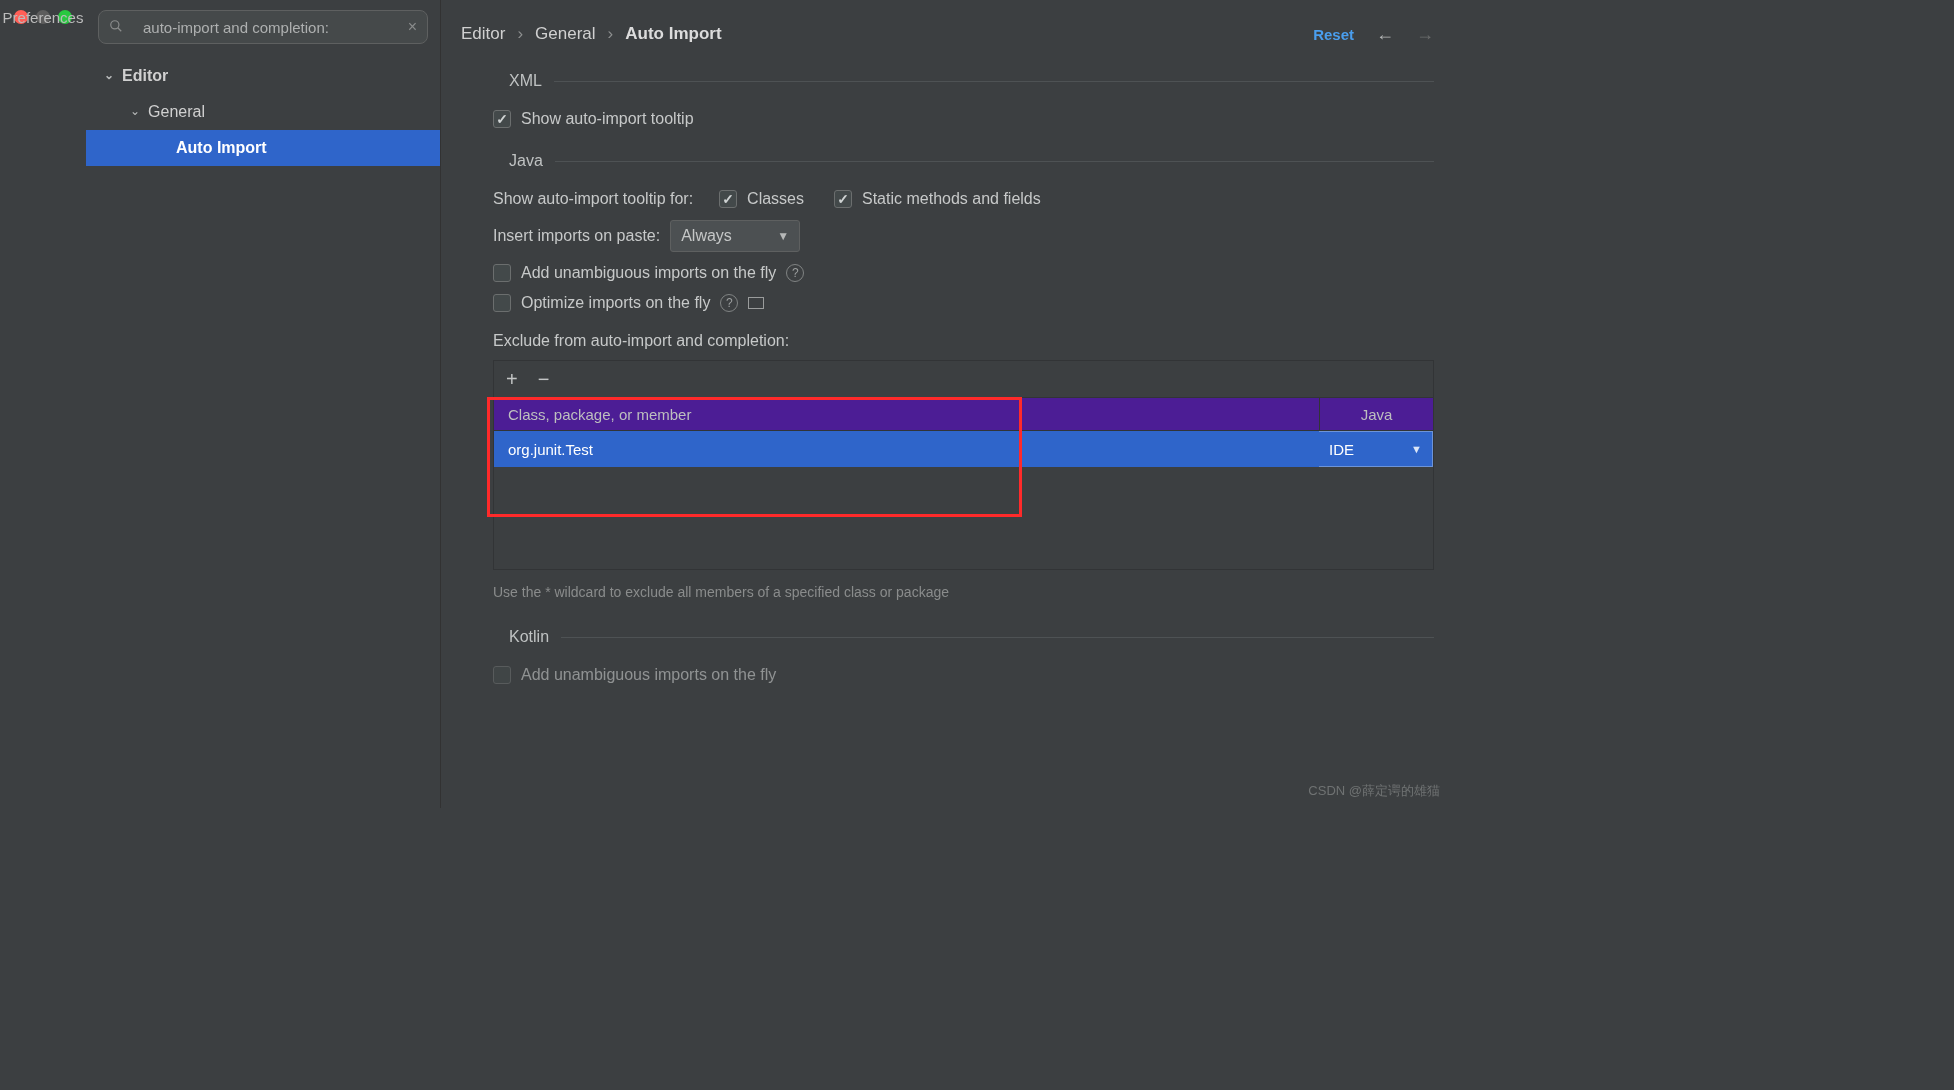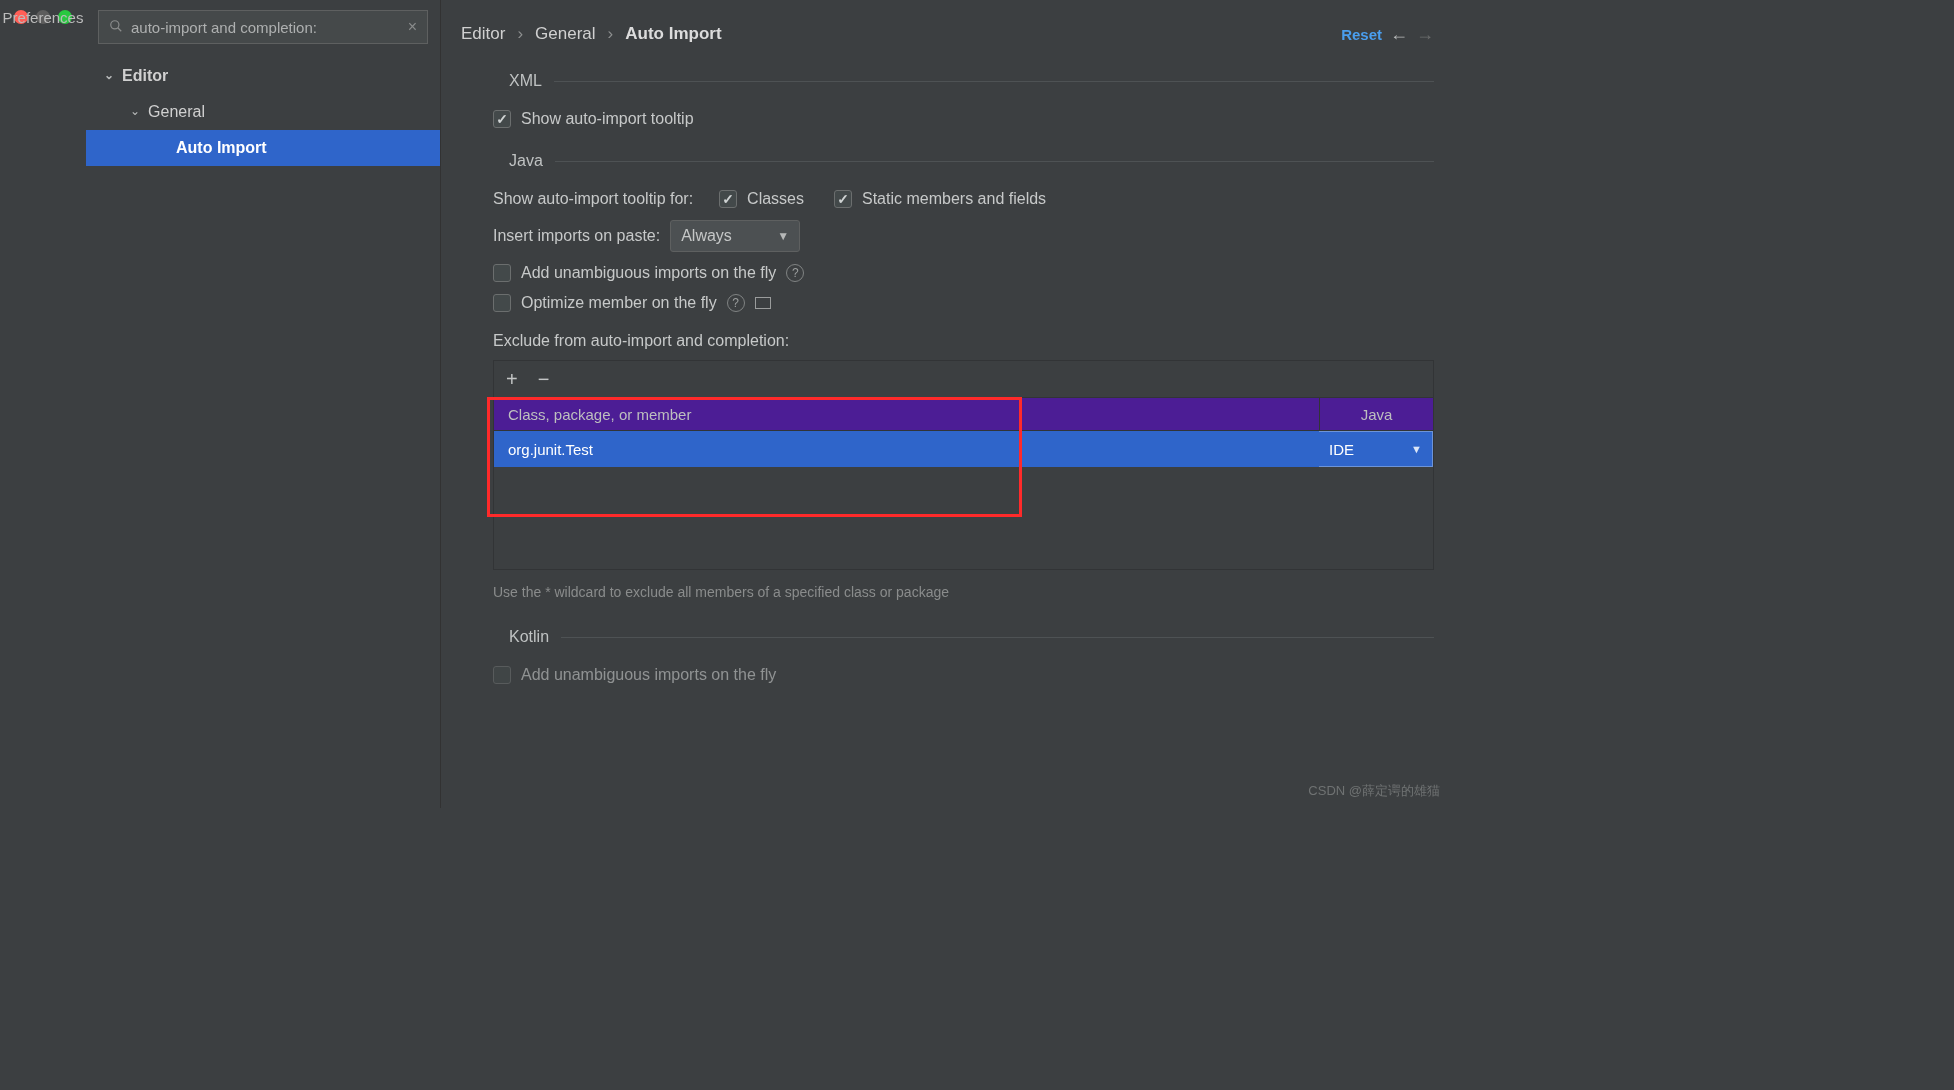--- a/index.html
+++ b/index.html
@@ -18,41 +18,41 @@
   .traffic { display:flex; gap:8px; align-items:center;}
   .tl-btn { width:14px; height:14px; border-radius:50%; }
   .tl-close{ background:#ff5f57;}
   .tl-min{ background:#5d5d5d;}
   .tl-max{ background:#28c840;}
   .title-text{ position:absolute; left:0; right:0; text-align:center; color:#bcbcbc; font-size:15px;}
   .body { display:flex; flex:1; min-height:0;}
   .sidebar { width:355px; background:#3c3f41; border-right:1px solid #323232; display:flex; flex-direction:column;}
   .search-wrap{ padding:10px 12px;}
   .search{
-    display:flex; align-items:center; gap:8px;
-    border:1px solid #5e6060; border-radius:0; height:34px; padding:0 10px;
+    display:flex; align-items:center; gap:20px;
+    border:1px solid #5e6060; border-radius:8px; height:34px; padding:0 10px;
     background:#45494a; color:#bbbbbb;
   }
   .search .mag{ color:#8a8c8c; font-size:15px;}
   .search .txt{ flex:1; color:#aeb0b0; white-space:nowrap; overflow:hidden;}
   .search .x{ color:#8a8c8c; cursor:pointer; font-size:16px;}
   .tree{ padding-top:4px; font-size:16px;}
   .tree-item{ display:flex; align-items:center; height:36px; padding-left:18px; cursor:pointer; color:#d0d0d0;}
   .tree-caret{ margin-right:8px; color:#b9bbbb; font-size:12px; transform:translateY(-1px);}
   .tree-l1{ font-weight:700;}
   .tree-l2{ padding-left:44px; font-weight:400;}
   .tree-l3{ padding-left:90px; font-weight:400;}
   .tree-selected{ background:#2f65ca; color:#ffffff; font-weight:600;}
   .main{ flex:1; min-width:0; overflow:auto; padding: 14px 20px 0 20px;}
   .main-header{ display:flex; align-items:center; justify-content:space-between; height:40px;}
   .breadcrumb{ display:flex; align-items:center; gap:12px; font-size:17px;}
   .crumb{ color:#d0d0d0;}
   .crumb.last{ font-weight:700; color:#dcdcdc;}
   .crumb-sep{ color:#8d8f8f;}
-  .main-header .right{ display:flex; align-items:center; gap:8px;}
+  .main-header .right{ display:flex; align-items:center; gap:22px;}
   .reset{ color:#4a9eee; font-weight:600; cursor:pointer;}
   .nav-arrow{ color:#b6b8b8; font-size:18px; cursor:pointer;}
   .nav-arrow.disabled{ color:#6b6d6d;}
   .section{ margin-top:18px;}
   .section-title{ display:flex; align-items:center; color:#bfc2c2; font-size:16px;}
   .section-title .label{ margin-right:12px;margin-left:48px;}
   .section-title .rule{ flex:1; height:1px; background:#4e5254;}
   .indent{ padding-left:32px; padding-top:14px;}
   .row{ display:flex; align-items:center; gap:10px; padding:6px 0; color:#c7c9c9; font-size:16px; flex-wrap:wrap;}
   .cb{
@@ -180,37 +180,37 @@
           <span class="rule"></span>
         </div>
         <div class="indent">
           <div class="row">
             <span>Show auto-import tooltip for:</span>
             <span style="width:6px"></span>
             <span class="cb checked"></span>
             <span>Classes</span>
             <span style="width:10px"></span>
             <span class="cb checked"></span>
-            <span>Static members and fields</span>
+            <span>Static methods and fields</span>
           </div>
           <div class="row">
             <span>Insert imports on paste:</span>
             <span class="select">
               <span>Always</span>
               <span class="caret">▼</span>
             </span>
           </div>
           <div class="row">
             <span class="cb"></span>
             <span>Add unambiguous imports on the fly</span>
             <span class="help-ico">?</span>
           </div>
           <div class="row">
             <span class="cb"></span>
-            <span>Optimize member on the fly</span>
+            <span>Optimize imports on the fly</span>
             <span class="help-ico">?</span>
             <span class="square-ico"></span>
           </div>
           <div class="excl-label">Exclude from auto-import and completion:</div>
 
           <div class="table">
             <div class="table-toolbar">
               <span class="tbtn">+</span>
               <span class="tbtn">−</span>
             </div>

